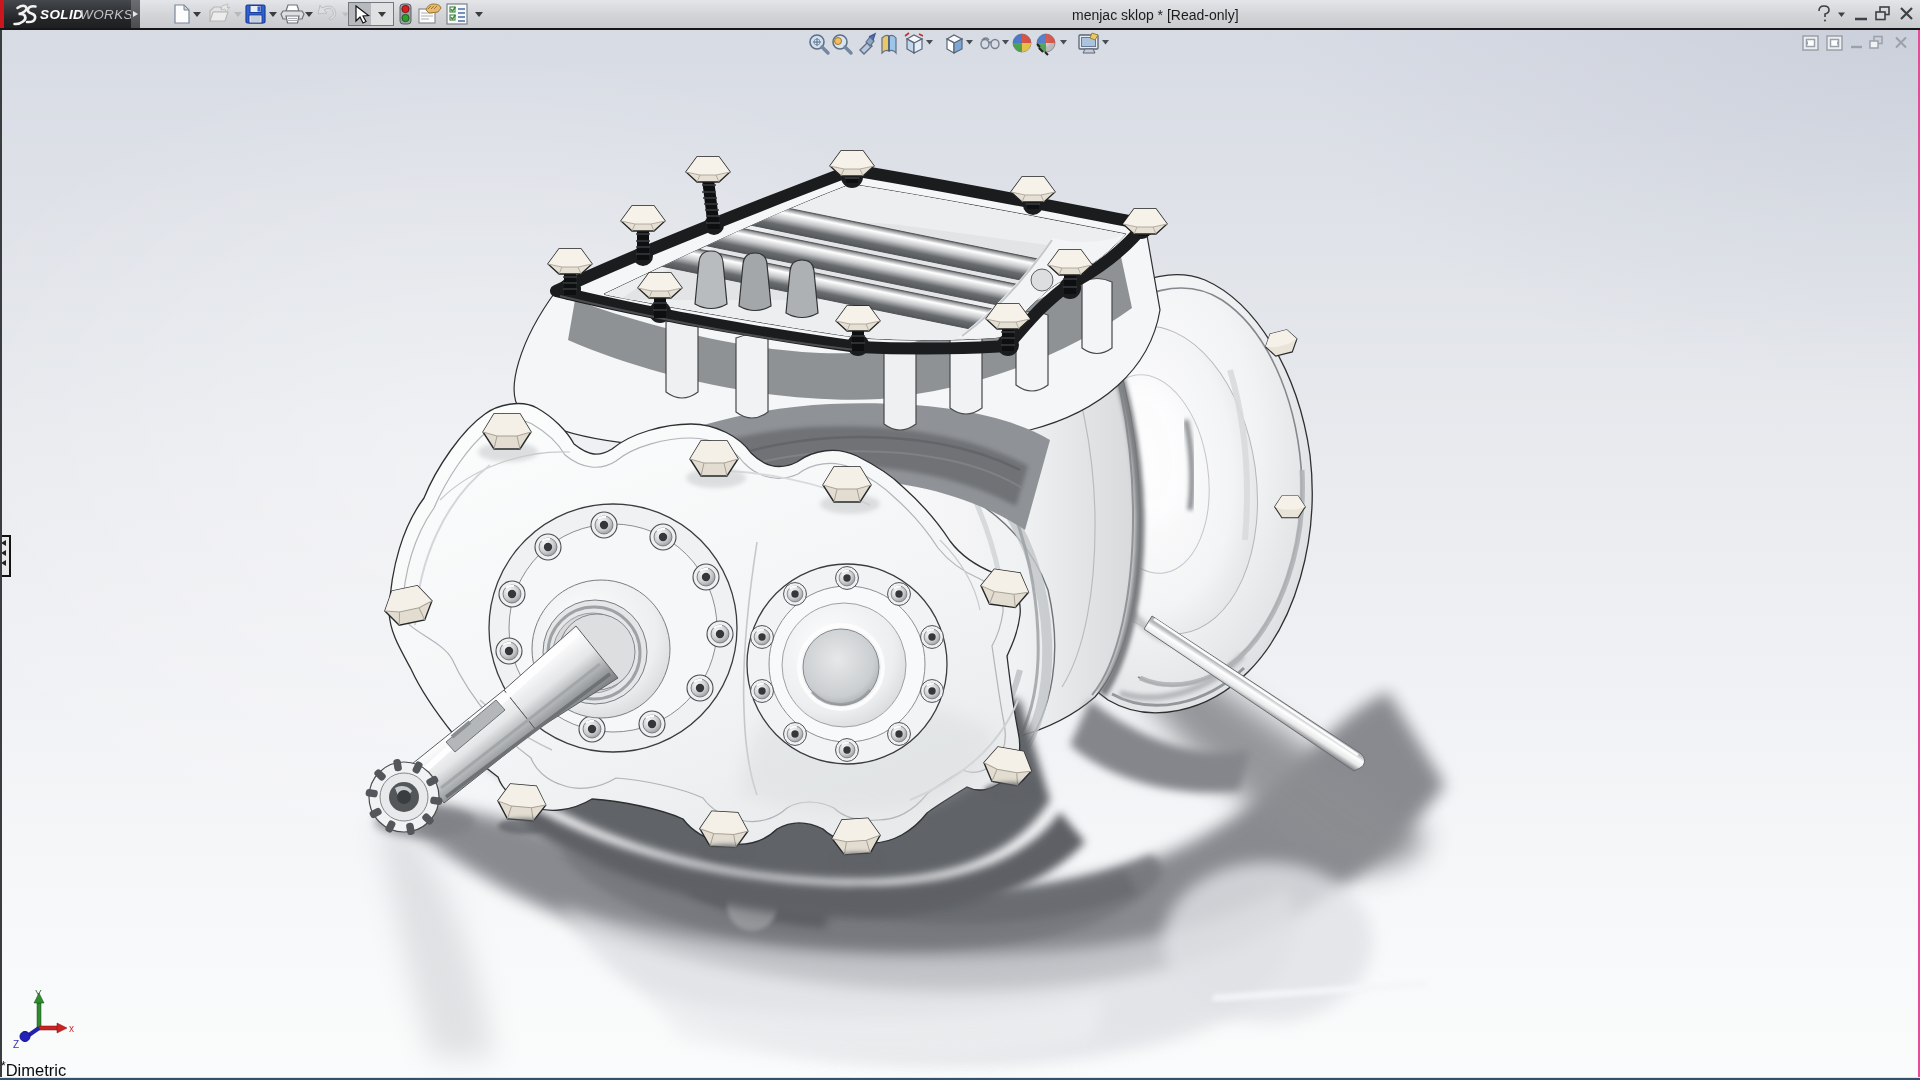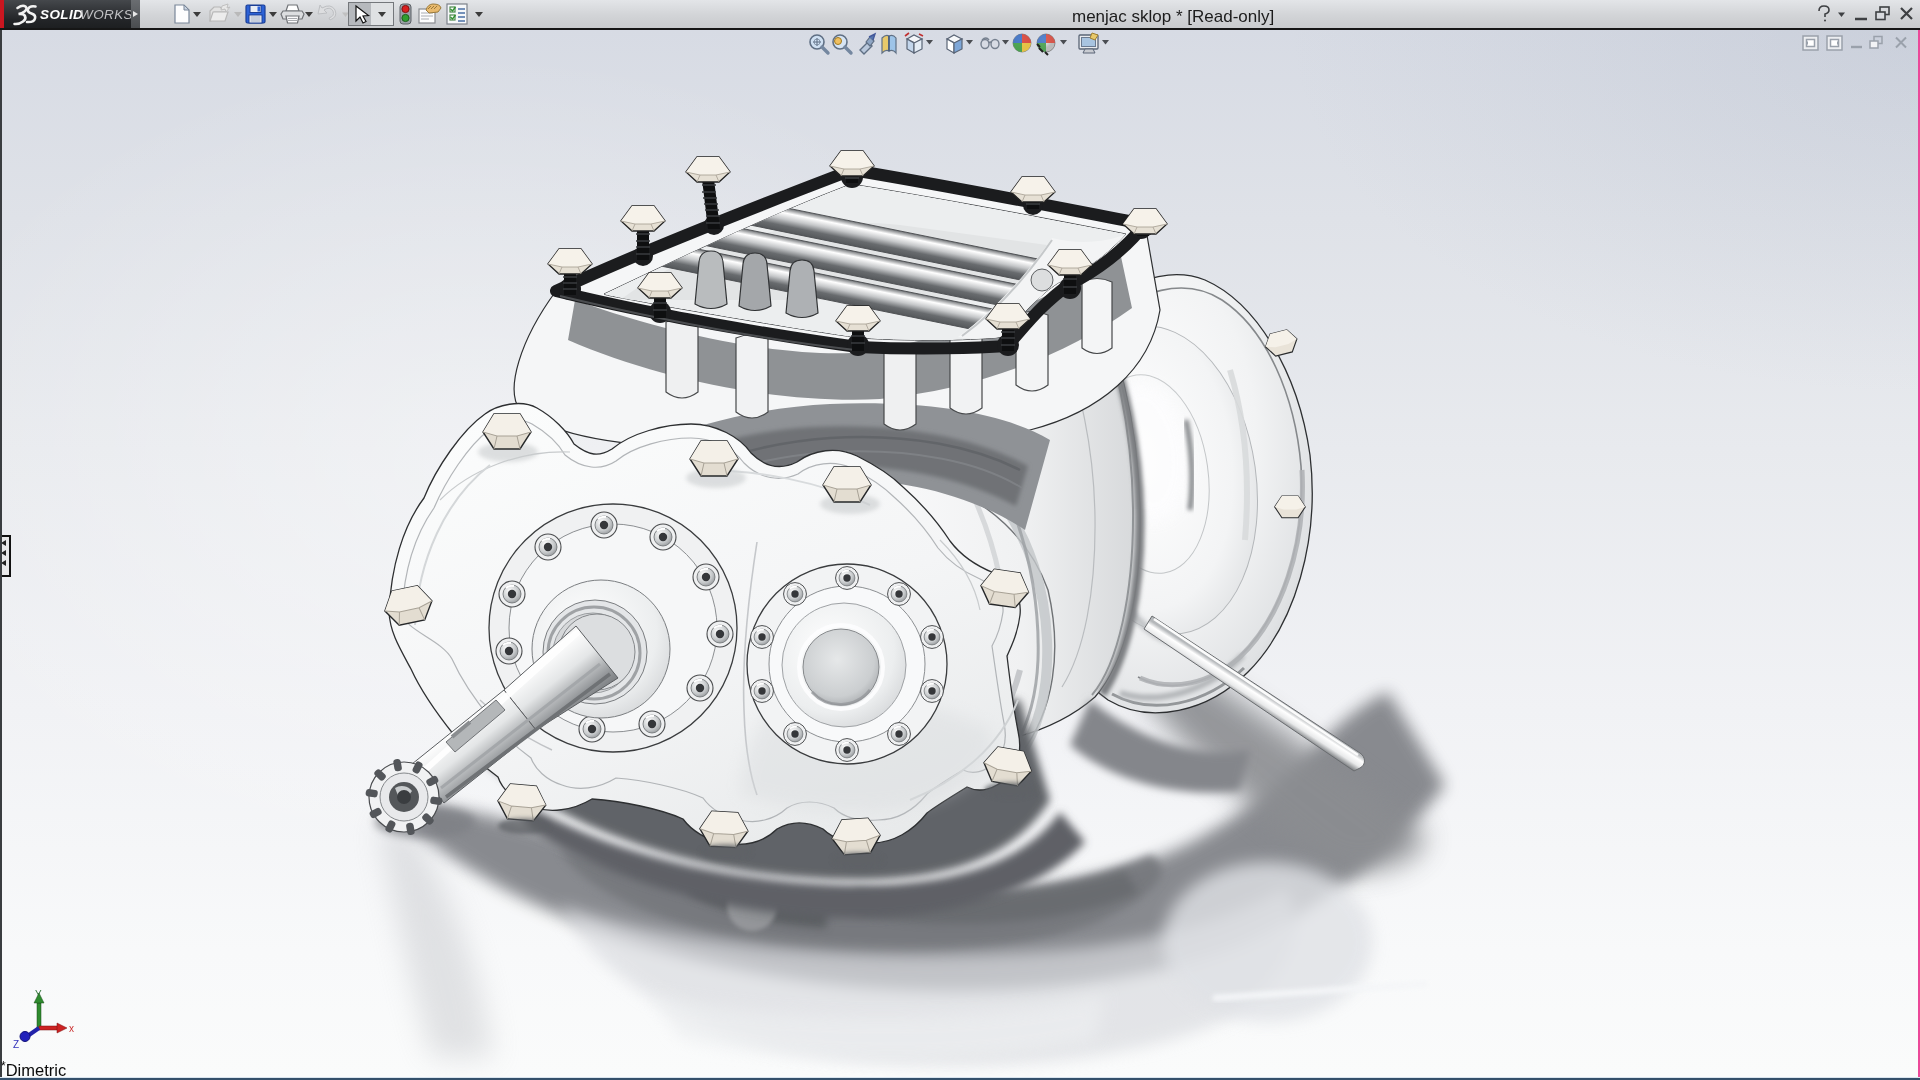--- a/index.html
+++ b/index.html
@@ -8,21 +8,21 @@
 
 #titlebar{position:absolute;left:0;top:0;width:1920px;height:28px;
 background:linear-gradient(#e3e5e8,#d2d4d7 55%,#c9cbce);border-bottom:2px solid #161616;}
 #redstrip{position:absolute;left:0;top:0;width:4px;height:28px;background:#cb1620;}
 #logozone{position:absolute;left:4px;top:0;width:127px;height:28px;
 background:linear-gradient(#45484c,#232528 70%,#1d1f21);}
 #menuexp{position:absolute;left:131px;top:0;width:9px;height:28px;
 background:linear-gradient(#6a6d71,#4a4d50);}
 #menuexp:after{content:"";position:absolute;left:2px;top:11px;border-left:5px solid #e8e8e8;
 border-top:3.5px solid transparent;border-bottom:3.5px solid transparent;}
-.ttext{position:absolute;top:7px;font-size:17px;color:#1c1c1c;}
+.ttext{position:absolute;top:7px;font-size:14px;color:#1c1c1c;}
 
 #viewport{position:absolute;left:2px;top:30px;width:1916px;height:1047px;
 background:
  radial-gradient(ellipse 1000px 700px at 25% 42%, rgba(255,255,255,.38), rgba(255,255,255,0) 60%),
  radial-gradient(ellipse 900px 520px at 100% 0%, rgba(158,168,188,.22), rgba(158,168,188,0) 70%),
  linear-gradient(180deg,#d7dbe4 0%,#dfe2e8 18%,#e8eaee 40%,#f1f2f5 65%,#f8f9fa 88%,#fafbfb 100%);}
 #leftborder{position:absolute;left:0;top:30px;width:2px;height:1047px;background:#3a3d40;}
 #bottomborder{position:absolute;left:0;top:1077px;width:1920px;height:3px;background:#34506b;}
 #bottomborder:before{content:"";position:absolute;left:0;top:0;width:1920px;height:1px;background:#d9e4ee;}
 

